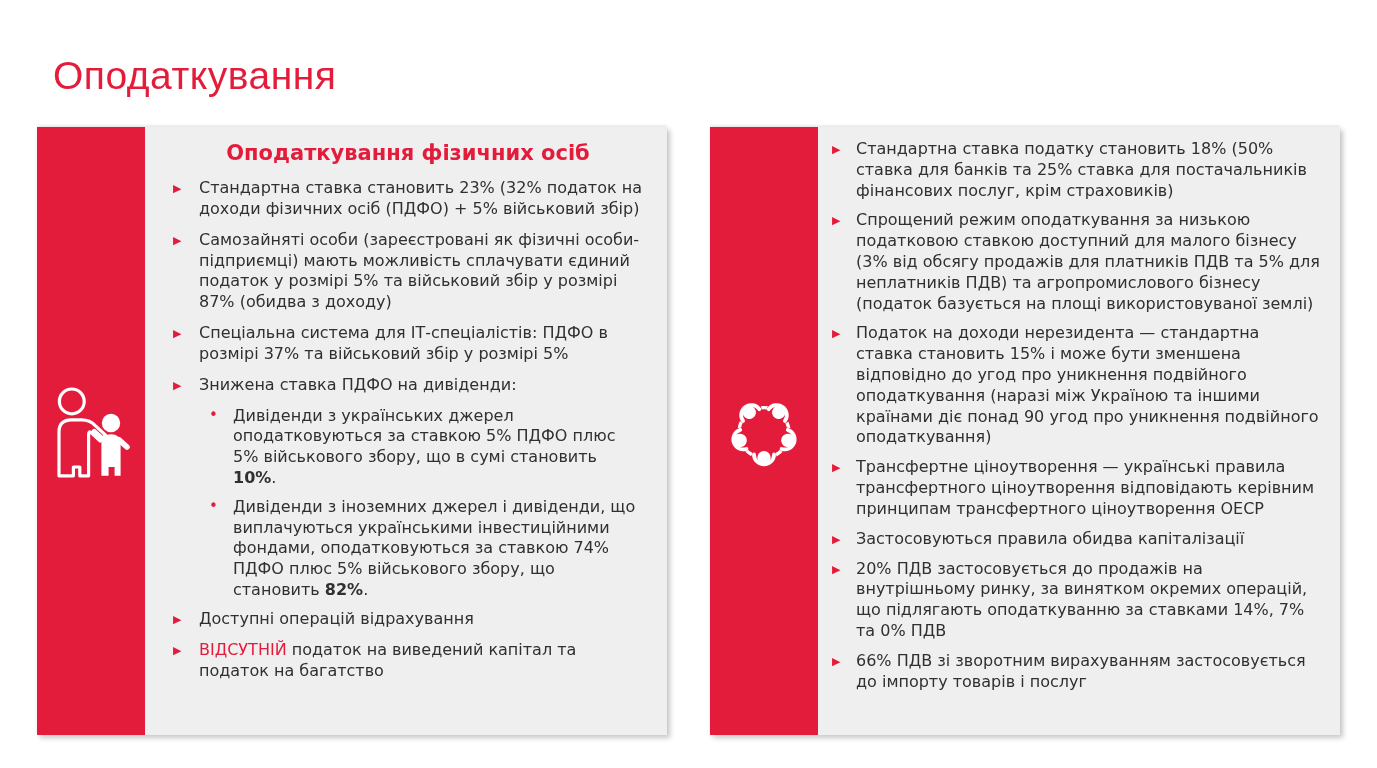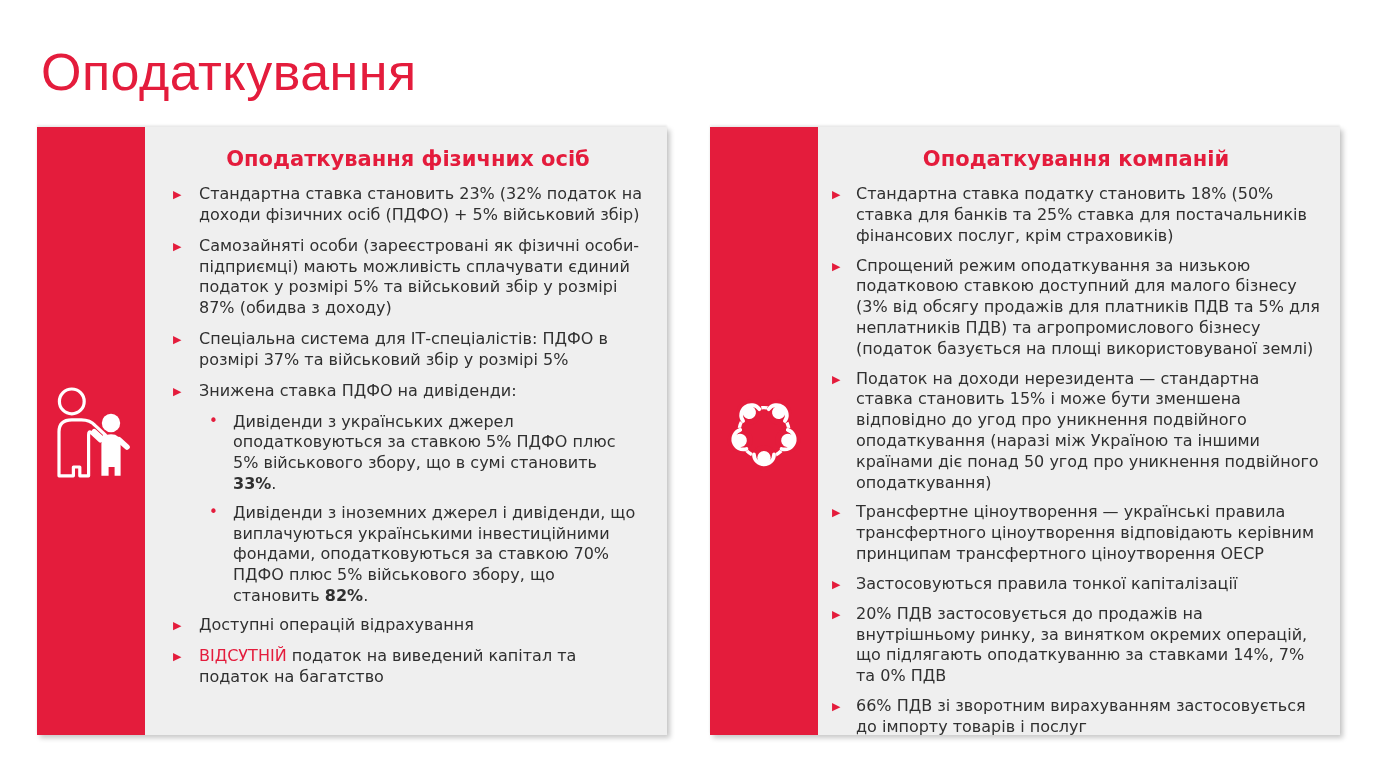--- a/index.html
+++ b/index.html
@@ -10,23 +10,23 @@
   *{box-sizing:border-box;}
   html,body{margin:0;padding:0;}
   body{
     width:1377px;height:768px;background:#ffffff;
     font-family:"DejaVu Sans", sans-serif;
     color:var(--body-text);
     overflow:hidden;
   }
   .slide{position:relative;width:1377px;height:768px;}
   .page-title{
-    position:absolute;left:37px;top:38px;margin:4px;
+    position:absolute;left:37px;top:38px;margin:16px;
     font-family:"Liberation Sans", sans-serif;
-    font-size:52px;font-weight:400;color:var(--accent);
+    font-size:39px;font-weight:400;color:var(--accent);
     letter-spacing:0.5px;
   }
   .panel{
     position:absolute;top:127px;height:608px;width:630px;
     display:flex;
     box-shadow:3px 3px 5px rgba(0,0,0,0.22), 0 -2px 2px rgba(0,0,0,0.07);
     background:var(--panel-bg);
   }
   .panel-left{left:37px;}
   .panel-right{left:710px;}
@@ -34,21 +34,21 @@
     width:108px;flex:0 0 108px;background:var(--accent);
     display:flex;align-items:center;justify-content:center;
   }
   .content{
     flex:1;background:var(--panel-bg);
     padding:12px 24px 8px 28px;
     overflow:hidden;
   }
   .panel-right .content{padding:12px 20px 8px 14px;}
   .panel-title{
-    margin:8px 0 12px 0;text-align:center;
+    margin:2px 0 12px 0;text-align:center;
     font-size:21px;font-weight:700;color:var(--accent);
     line-height:1.2;
   }
   .bullet-list{display:block;}
   .bullet{
     display:grid;grid-template-columns:26px 1fr;
     margin-bottom:10px;
     font-size:16px;line-height:1.3;color:var(--body-text);
   }
   .panel-right .bullet{grid-template-columns:24px 1fr;margin-bottom:9px;}
@@ -102,25 +102,25 @@
           <div class="bullet level1">
             <span class="marker">▶</span>
             <span class="btext"><span>Спеціальна система для ІТ-спеціалістів: ПДФО в розмірі 37% та військовий збір у розмірі 5%</span></span>
           </div>
           <div class="bullet level1">
             <span class="marker">▶</span>
             <span class="btext"><span>Знижена ставка ПДФО на дивіденди:</span></span>
           </div>
           <div class="bullet level2">
             <span class="marker">•</span>
-            <span class="btext"><span>Дивіденди з українських джерел оподатковуються за ставкою 5% ПДФО плюс 5% військового збору, що в сумі становить </span><span class="seg-bold">33%</span><span>.</span></span>
+            <span class="btext"><span>Дивіденди з українських джерел оподатковуються за ставкою 5% ПДФО плюс 5% військового збору, що в сумі становить </span><span class="seg-bold">10%</span><span>.</span></span>
           </div>
           <div class="bullet level2">
             <span class="marker">•</span>
-            <span class="btext"><span>Дивіденди з іноземних джерел і дивіденди, що виплачуються українськими інвестиційними фондами, оподатковуються за ставкою 70% ПДФО плюс 5% військового збору, що становить </span><span class="seg-bold">82%</span><span>.</span></span>
+            <span class="btext"><span>Дивіденди з іноземних джерел і дивіденди, що виплачуються українськими інвестиційними фондами, оподатковуються за ставкою 74% ПДФО плюс 5% військового збору, що становить </span><span class="seg-bold">82%</span><span>.</span></span>
           </div>
           <div class="bullet level1">
             <span class="marker">▶</span>
             <span class="btext"><span>Доступні операцій відрахування</span></span>
           </div>
           <div class="bullet level1">
             <span class="marker">▶</span>
             <span class="btext"><span class="seg-accent">ВІДСУТНІЙ</span><span> податок на виведений капітал та податок на багатство</span></span>
           </div>
         </div>
@@ -153,41 +153,40 @@
           <circle cx="55" cy="27" r="8" fill="#ffffff"></circle>
         </g>
         <g transform="rotate(324 55 57)">
           <circle cx="55" cy="27" r="15" class="blocker" fill="#E41C3C"></circle>
           <path d="M43,31 A12,12 0 0 1 67,31" fill="none" stroke="#ffffff" stroke-width="4.5" stroke-linecap="round"></path>
           <circle cx="55" cy="27" r="8" fill="#ffffff"></circle>
         </g>
       </svg>
     </div>
     <div class="content">
-      <h2 class="panel-title">Оподаткування компаній</h2>
       <div class="bullet-list">
           <div class="bullet level1">
             <span class="marker">▶</span>
             <span class="btext"><span>Стандартна ставка податку становить 18% (50% ставка для банків та 25% ставка для постачальників фінансових послуг, крім страховиків)</span></span>
           </div>
           <div class="bullet level1">
             <span class="marker">▶</span>
             <span class="btext"><span>Спрощений режим оподаткування за низькою податковою ставкою доступний для малого бізнесу (3% від обсягу продажів для платників ПДВ та 5% для неплатників ПДВ) та агропромислового бізнесу (податок базується на площі використовуваної землі)</span></span>
           </div>
           <div class="bullet level1">
             <span class="marker">▶</span>
-            <span class="btext"><span>Податок на доходи нерезидента — стандартна ставка становить 15% і може бути зменшена відповідно до угод про уникнення подвійного оподаткування (наразі між Україною та іншими країнами діє понад 50 угод про уникнення подвійного оподаткування)</span></span>
+            <span class="btext"><span>Податок на доходи нерезидента — стандартна ставка становить 15% і може бути зменшена відповідно до угод про уникнення подвійного оподаткування (наразі між Україною та іншими країнами діє понад 90 угод про уникнення подвійного оподаткування)</span></span>
           </div>
           <div class="bullet level1">
             <span class="marker">▶</span>
             <span class="btext"><span>Трансфертне ціноутворення — українські правила трансфертного ціноутворення відповідають керівним принципам трансфертного ціноутворення ОЕСР</span></span>
           </div>
           <div class="bullet level1">
             <span class="marker">▶</span>
-            <span class="btext"><span>Застосовуються правила тонкої капіталізації</span></span>
+            <span class="btext"><span>Застосовуються правила обидва капіталізації</span></span>
           </div>
           <div class="bullet level1">
             <span class="marker">▶</span>
             <span class="btext"><span>20% ПДВ застосовується до продажів на внутрішньому ринку, за винятком окремих операцій, що підлягають оподаткуванню за ставками 14%, 7% та 0% ПДВ</span></span>
           </div>
           <div class="bullet level1">
             <span class="marker">▶</span>
             <span class="btext"><span>66% ПДВ зі зворотним вирахуванням застосовується до імпорту товарів і послуг</span></span>
           </div>
         </div>

